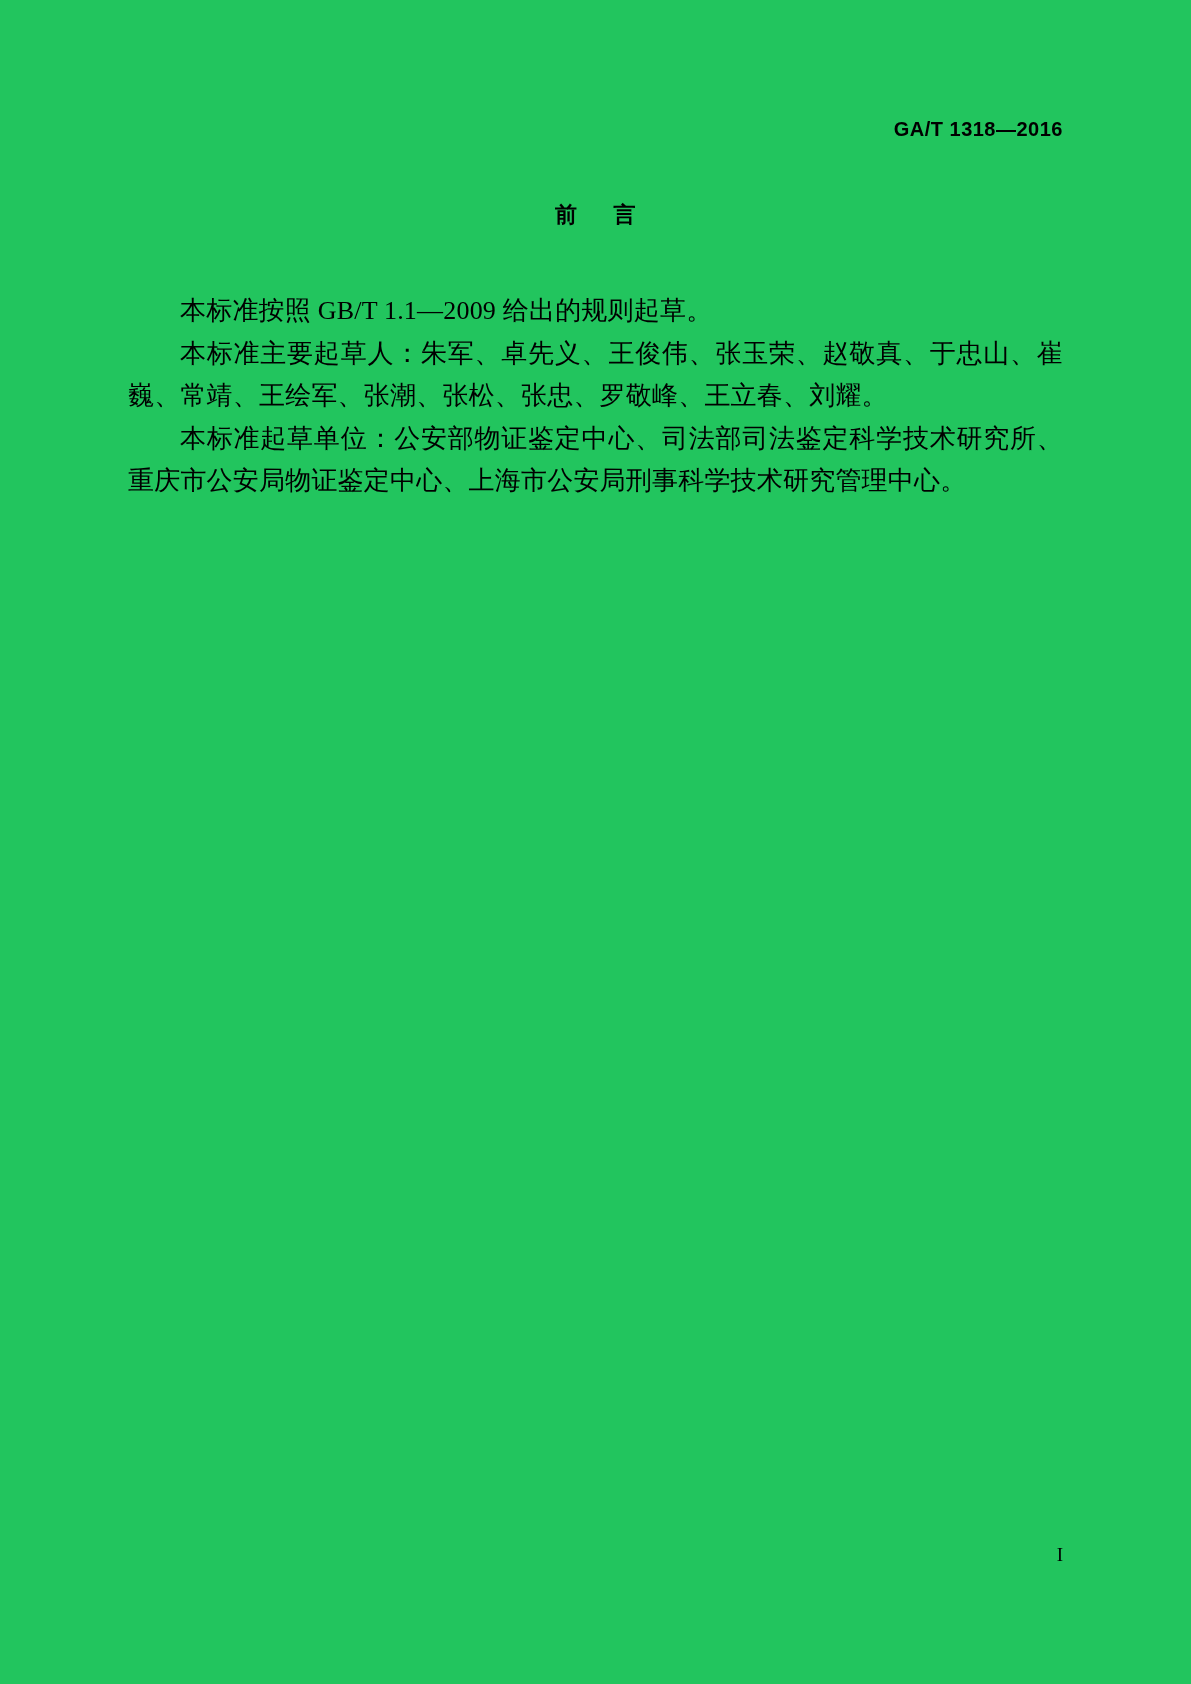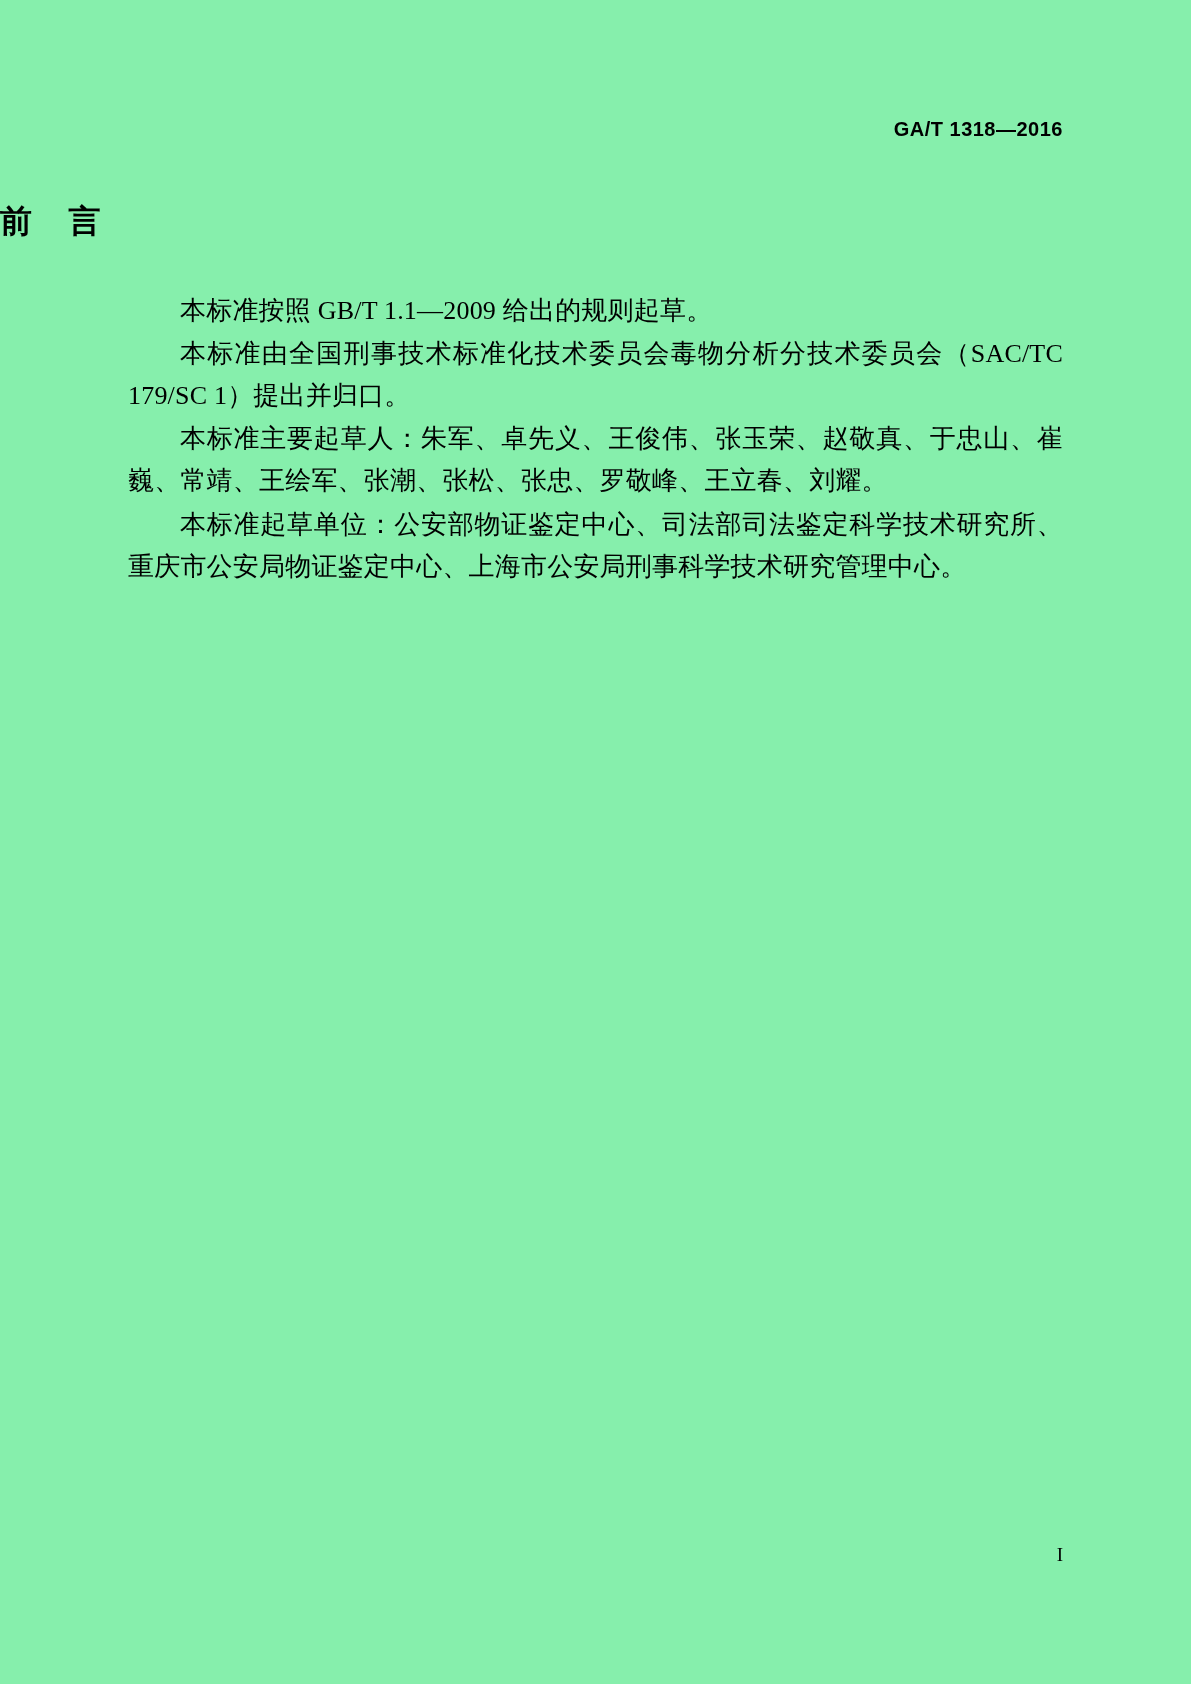--- a/index.html
+++ b/index.html
@@ -9,42 +9,43 @@
   }
   body {
     font-family: "Liberation Serif", "DejaVu Serif", serif;
     color: #000000;
   }
   .page {
     position: relative;
     width: 1191px;
     height: 1684px;
     margin: 0 auto;
-    background: #86efac;
+    background: #22c55e;
     overflow: hidden;
     box-sizing: border-box;
   }
   .header {
     position: absolute;
     top: 118px;
     right: 128px;
     font-family: "Liberation Sans", "DejaVu Sans", sans-serif;
     font-size: 20px;
     font-weight: bold;
     letter-spacing: 0.5px;
     color: #000;
     white-space: nowrap;
   }
   .doc-title {
     position: absolute;
     top: 200px;
     left: 0;
     width: 100%;
+    text-align: center;
     font-family: Liberation Mono, monospace;
-    font-size: 32px;
+    font-size: 22px;
     font-weight: bold;
     letter-spacing: 0.5px;
   }
   .doc-title .gap {
     display: inline-block;
     width: 36px;
   }
   .body-text {
     position: absolute;
     top: 290px;
@@ -74,20 +75,19 @@
 <div class="page">
 
   <div class="header">GA/T 1318—2016</div>
 
   <div class="doc-title">
     <span>前</span><span class="gap"></span><span>言</span>
   </div>
 
   <div class="body-text">
     <p class="para">本标准按照 GB/T 1.1—2009 给出的规则起草。</p>
-    <p class="para">本标准由全国刑事技术标准化技术委员会毒物分析分技术委员会（SAC/TC 179/SC 1）提出并归口。</p>
     <p class="para">本标准主要起草人：朱军、卓先义、王俊伟、张玉荣、赵敬真、于忠山、崔巍、常靖、王绘军、张潮、张松、张忠、罗敬峰、王立春、刘耀。</p>
     <p class="para">本标准起草单位：公安部物证鉴定中心、司法部司法鉴定科学技术研究所、重庆市公安局物证鉴定中心、上海市公安局刑事科学技术研究管理中心。</p>
   </div>
 
   <div class="page-number">I</div>
 
 </div>
 
 </body></html>

